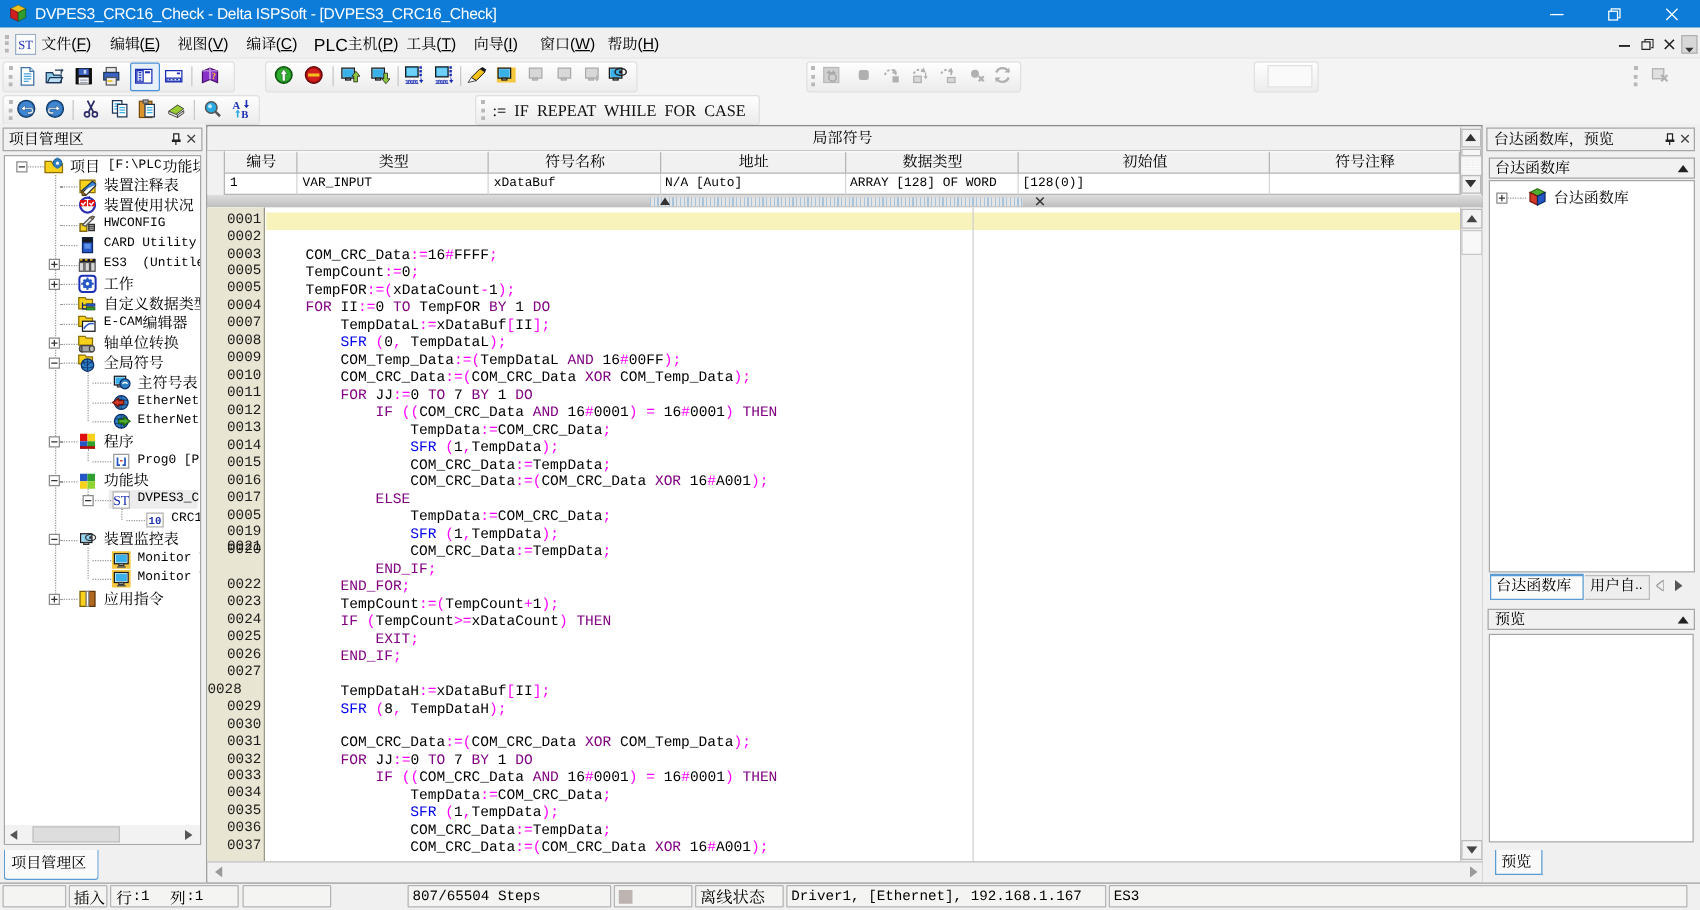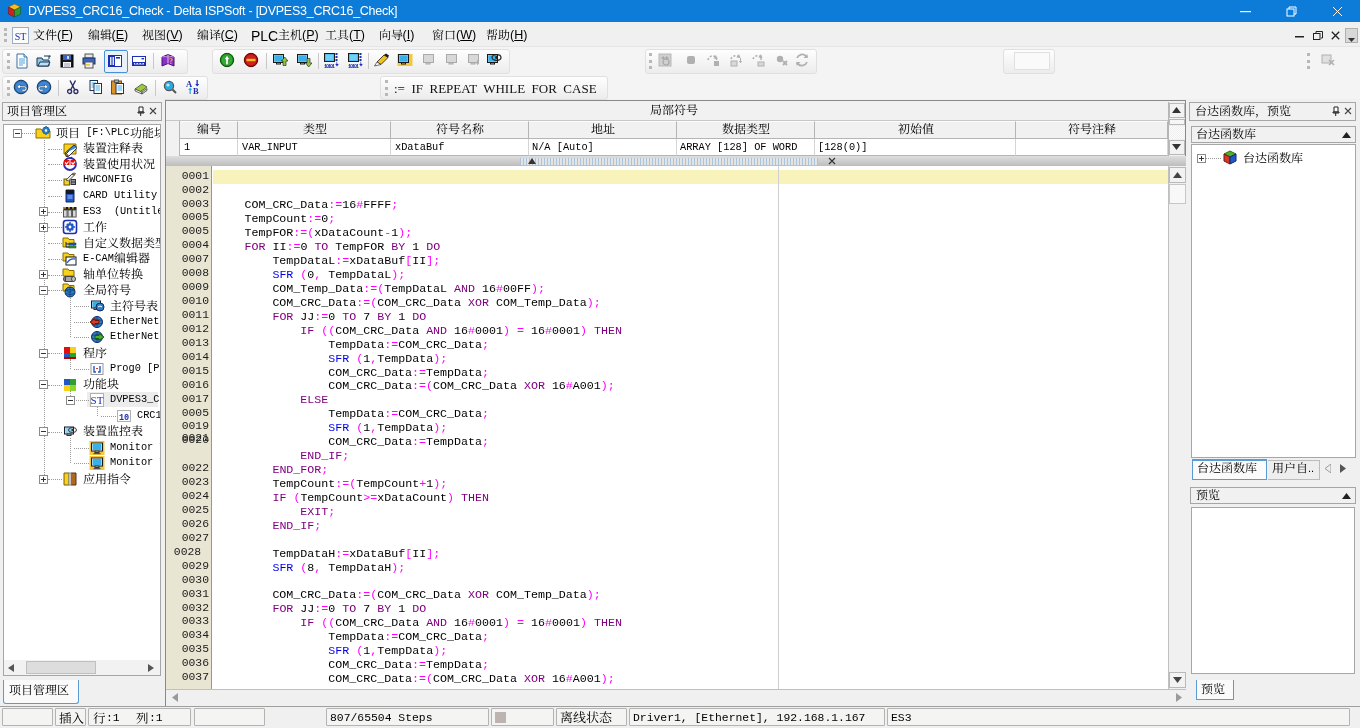--- a/index.html
+++ b/index.html
@@ -760,21 +760,21 @@
     <span class="mo" style="left:0;top:240.51px;font-size:11.4px;color:#1c1c1c;width:43px;text-align:right;display:inline-block">0005</span>
     <span class="mo" style="left:0;top:254.44px;font-size:11.4px;color:#1c1c1c;width:43px;text-align:right;display:inline-block">0019</span>
     <span class="mo" style="left:0;top:268.37px;font-size:11.4px;color:#1c1c1c;width:43px;text-align:right;display:inline-block">0020</span>
     <span class="mo" style="left:0;top:266px;font-size:11.4px;color:#1c1c1c;width:43px;text-align:right;display:inline-block">0021</span>
     <span class="mo" style="left:0;top:296.23px;font-size:11.4px;color:#1c1c1c;width:43px;text-align:right;display:inline-block">0022</span>
     <span class="mo" style="left:0;top:310.16px;font-size:11.4px;color:#1c1c1c;width:43px;text-align:right;display:inline-block">0023</span>
     <span class="mo" style="left:0;top:324.09px;font-size:11.4px;color:#1c1c1c;width:43px;text-align:right;display:inline-block">0024</span>
     <span class="mo" style="left:0;top:338.02px;font-size:11.4px;color:#1c1c1c;width:43px;text-align:right;display:inline-block">0025</span>
     <span class="mo" style="left:0;top:351.95px;font-size:11.4px;color:#1c1c1c;width:43px;text-align:right;display:inline-block">0026</span>
     <span class="mo" style="left:0;top:365.88px;font-size:11.4px;color:#1c1c1c;width:43px;text-align:right;display:inline-block">0027</span>
-    <span class="mo" style="left:0;top:379.81px;font-size:11.4px;color:#1c1c1c;width:43px;text-align:center;display:inline-block">0028</span>
+    <span class="mo" style="left:0;top:379.81px;font-size:11.4px;color:#1c1c1c;width:43px;text-align:left;display:inline-block">0028</span>
     <span class="mo" style="left:0;top:393.74px;font-size:11.4px;color:#1c1c1c;width:43px;text-align:right;display:inline-block">0029</span>
     <span class="mo" style="left:0;top:407.67px;font-size:11.4px;color:#1c1c1c;width:43px;text-align:right;display:inline-block">0030</span>
     <span class="mo" style="left:0;top:421.60px;font-size:11.4px;color:#1c1c1c;width:43px;text-align:right;display:inline-block">0031</span>
     <span class="mo" style="left:0;top:435.53px;font-size:11.4px;color:#1c1c1c;width:43px;text-align:right;display:inline-block">0032</span>
     <span class="mo" style="left:0;top:449.46px;font-size:11.4px;color:#1c1c1c;width:43px;text-align:right;display:inline-block">0033</span>
     <span class="mo" style="left:0;top:463.39px;font-size:11.4px;color:#1c1c1c;width:43px;text-align:right;display:inline-block">0034</span>
     <span class="mo" style="left:0;top:477.32px;font-size:11.4px;color:#1c1c1c;width:43px;text-align:right;display:inline-block">0035</span>
     <span class="mo" style="left:0;top:491.25px;font-size:11.4px;color:#1c1c1c;width:43px;text-align:right;display:inline-block">0036</span>
     <span class="mo" style="left:0;top:505.18px;font-size:11.4px;color:#1c1c1c;width:43px;text-align:right;display:inline-block">0037</span>
   </div>

